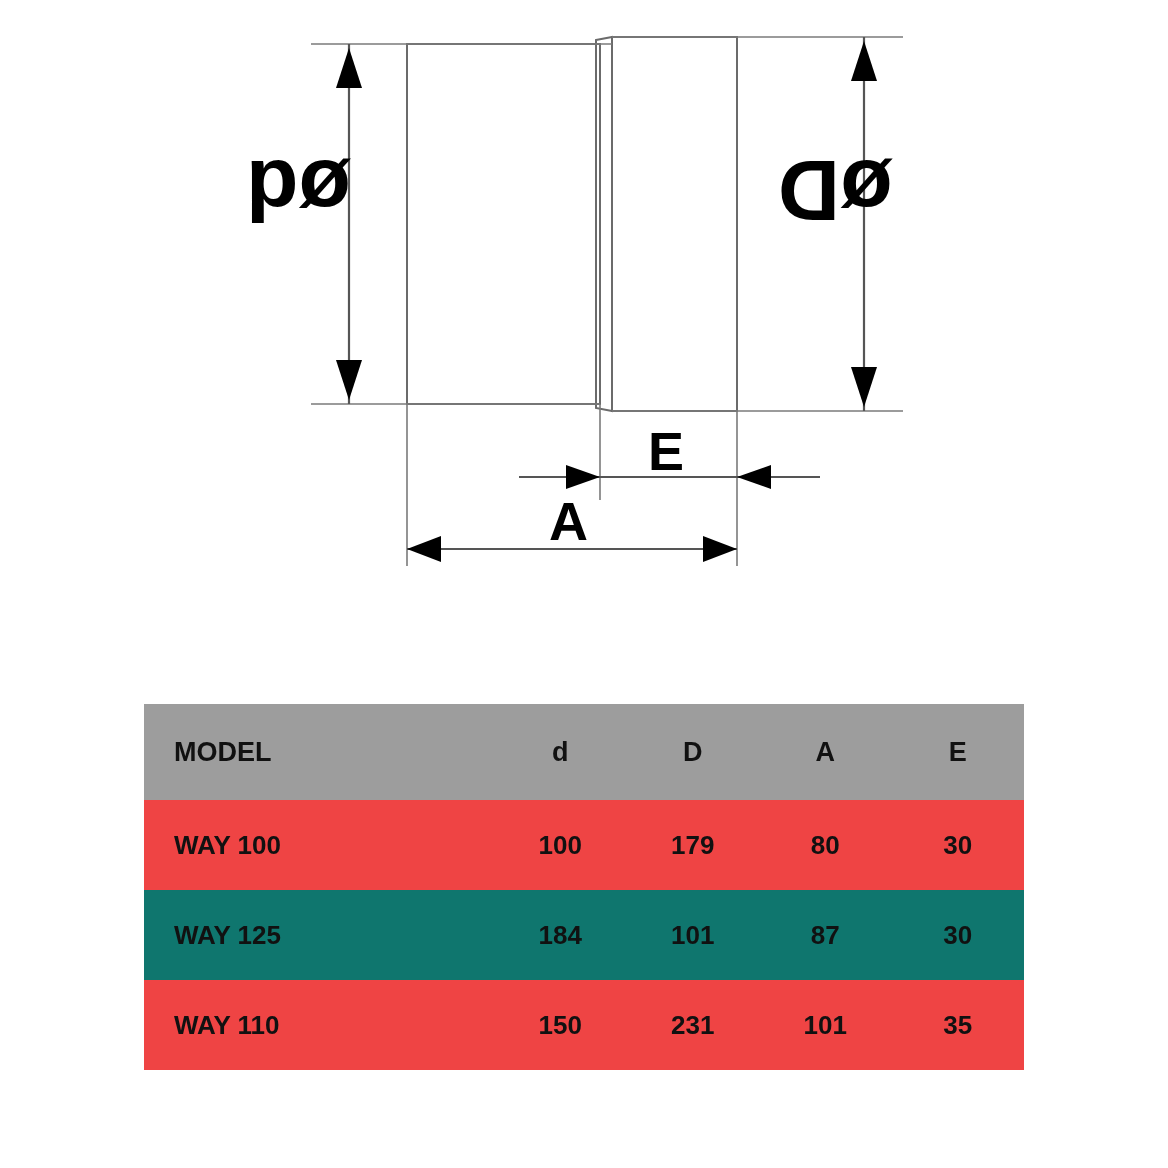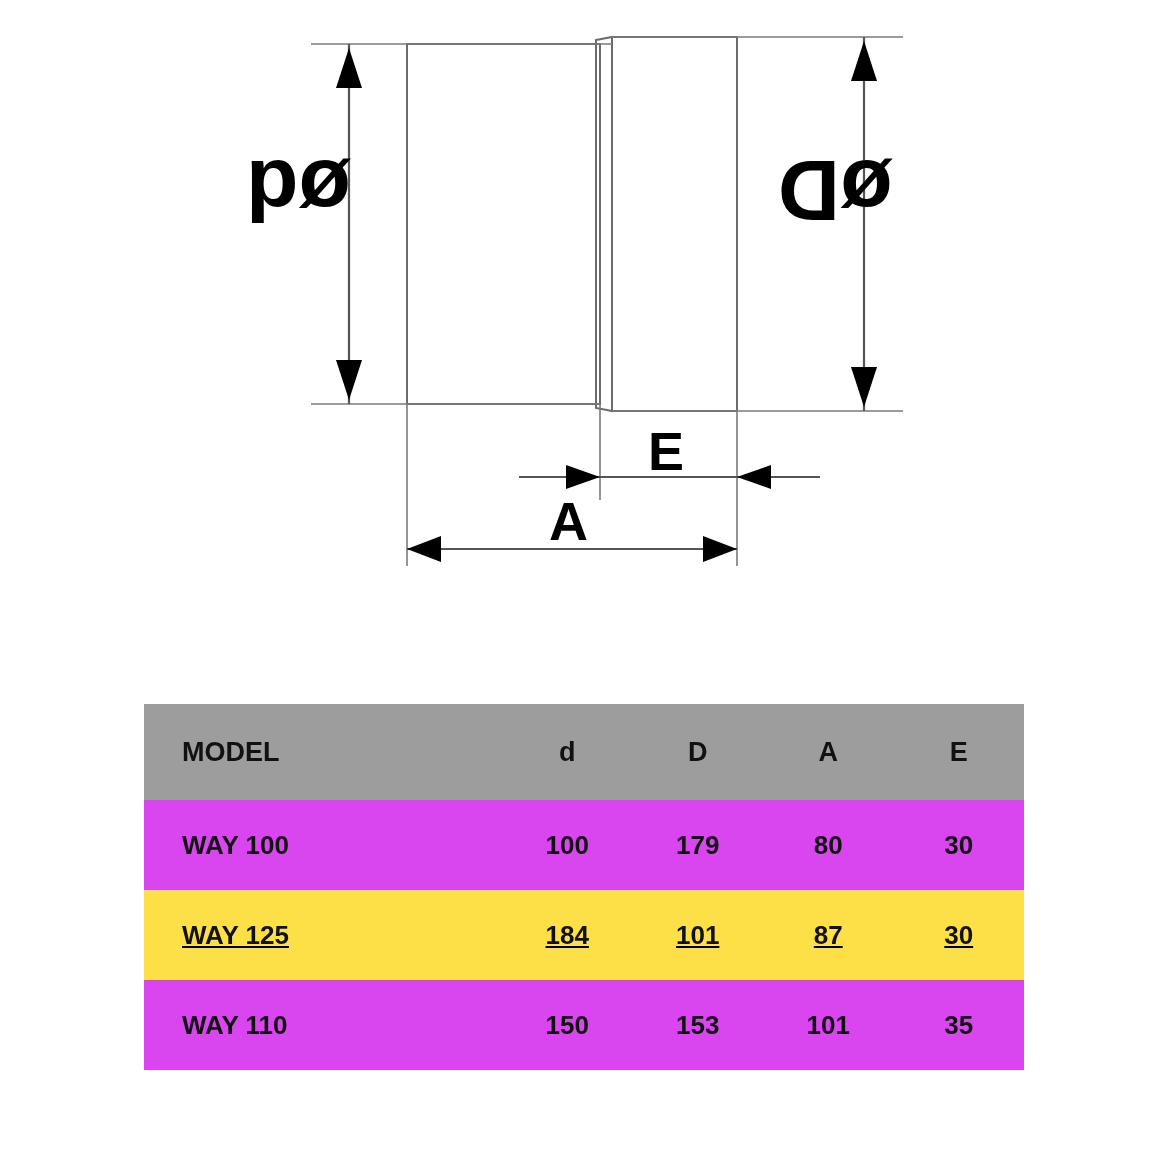--- a/index.html
+++ b/index.html
@@ -83,30 +83,29 @@
     background: #9d9d9d;
     height: 96px;
   }
   #spec-table thead th {
     height: 96px;
     font-size: 27px;
   }
   #spec-table th.model-col,
   #spec-table td.model-col {
     text-align: left;
-    padding-left: 38px;
+    padding-left: 30px;
     width: 320px;
   }
   #spec-table tbody tr.odd {
-    background: #d946ef;
+    background: #ef4444;
     margin-left: 16px;
   }
   #spec-table tbody tr.even {
-    background: #fde047;
-    text-decoration: underline;
+    background: #0f766e;
   }
 </style>
 </head>
 <body>
 
 <div id="stage">
 
   <svg id="drawing" viewBox="0 0 1168 680">
 
     <g>
@@ -180,20 +179,20 @@
       <tr class="even">
         <td class="model-col">WAY 125</td>
         <td>184</td>
         <td>101</td>
         <td>87</td>
         <td>30</td>
       </tr>
       <tr class="odd">
         <td class="model-col">WAY 110</td>
         <td>150</td>
-        <td>153</td>
+        <td>231</td>
         <td>101</td>
         <td>35</td>
       </tr>
     </tbody>
   </table>
 
 </div>
 
 </body></html>

